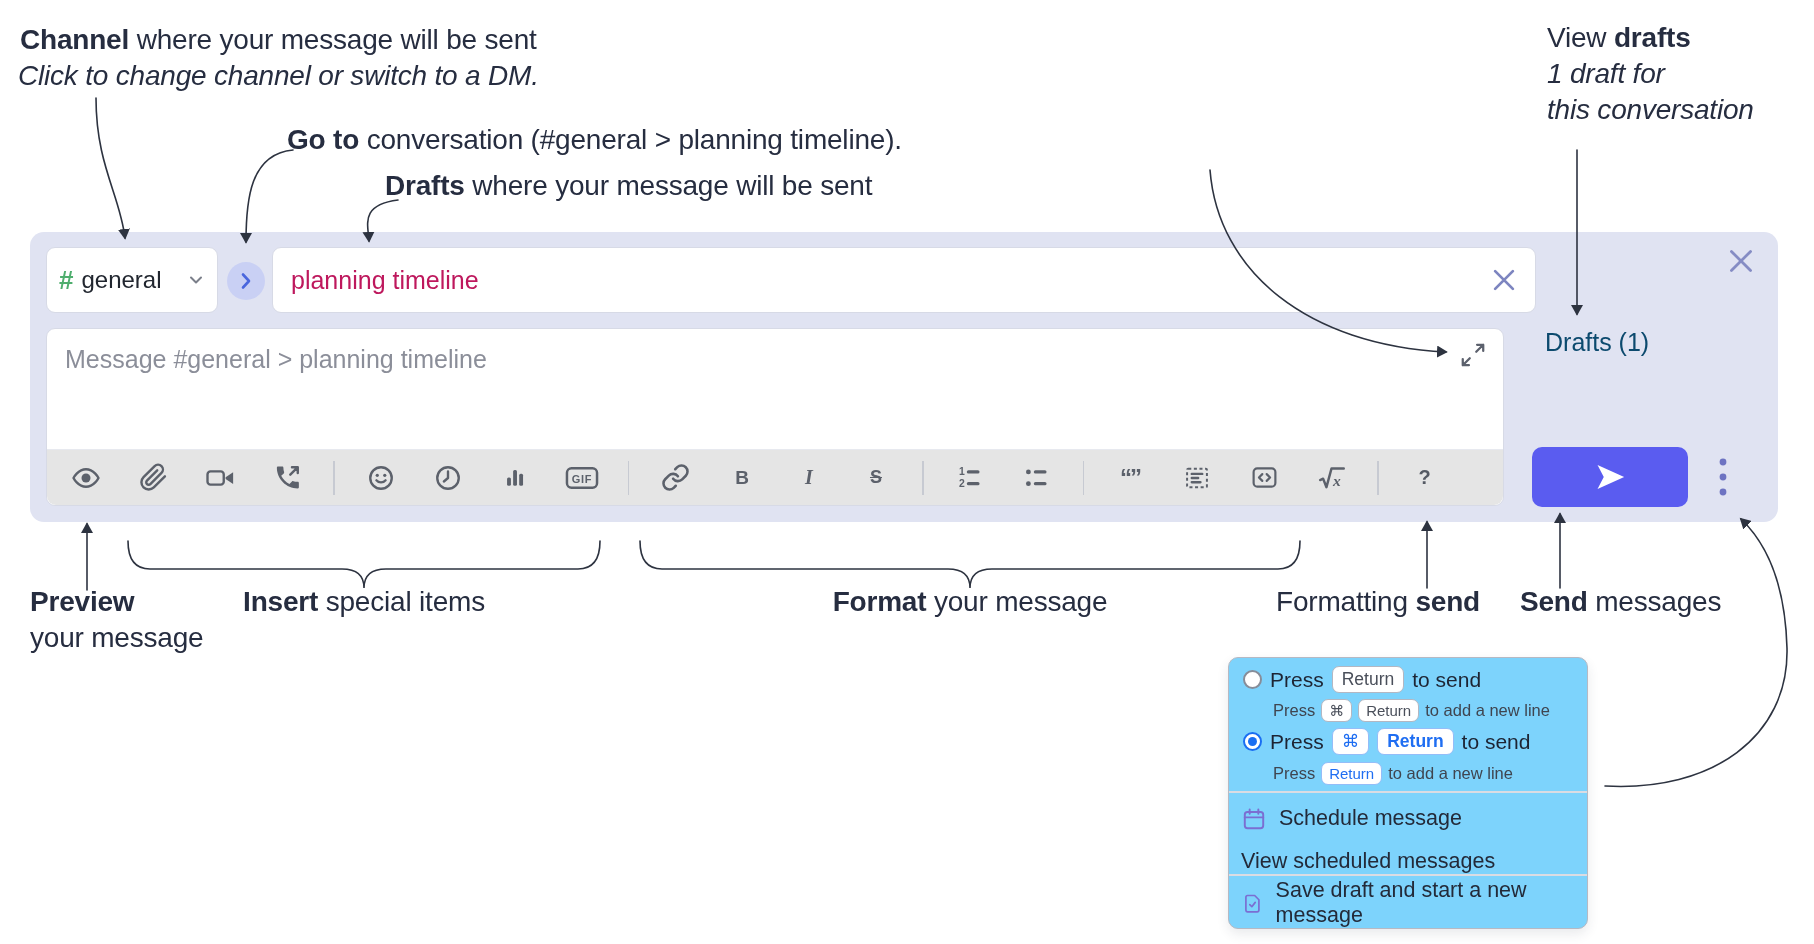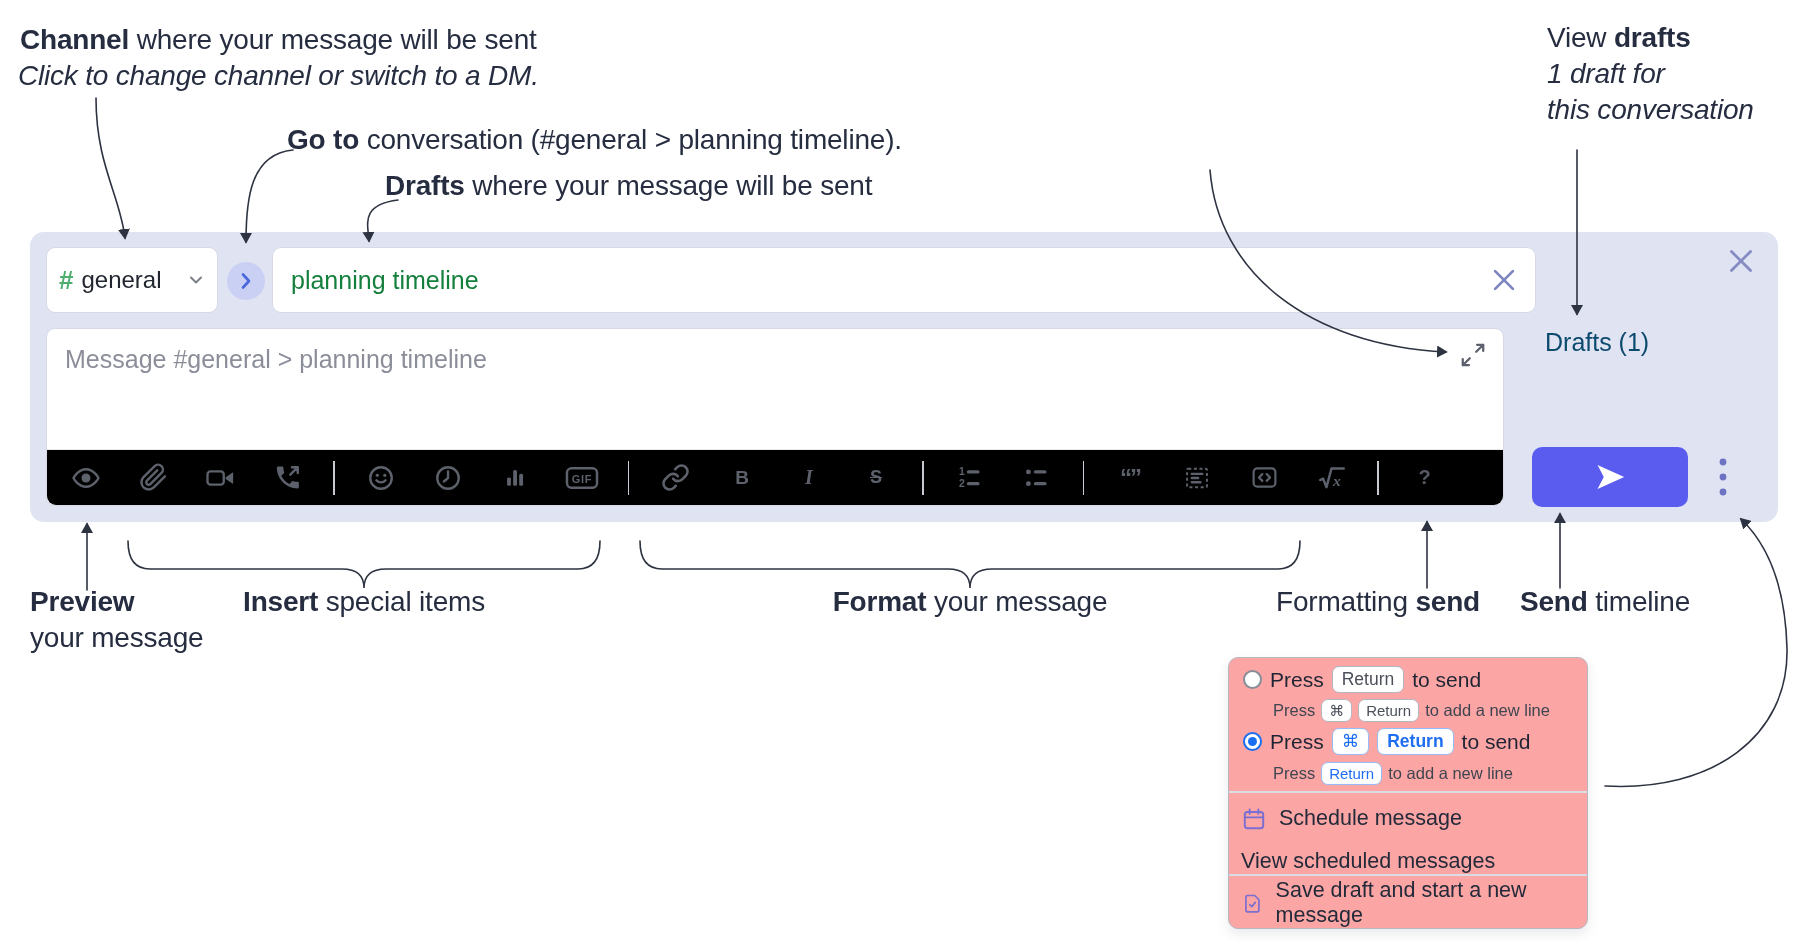--- a/index.html
+++ b/index.html
@@ -14,40 +14,40 @@
   .compose{position:absolute;left:30px;top:232px;width:1748px;height:290px;background:#e0e3f2;
            border-radius:14px;z-index:1;}
   .whitebox{background:#ffffff;border:1px solid #d7daе6;border:1px solid #d7dae6;border-radius:9px;box-sizing:border-box;}
   .chansel{position:absolute;left:16px;top:15px;width:172px;height:66px;display:flex;align-items:center;gap:8px;padding:0 12px;box-sizing:border-box;}
   .hash{color:#4fae6e;font-weight:700;font-size:26px;}
   .channame{font-size:24px;font-weight:500;color:#21262f;}
   .gocircle{position:absolute;left:227px;top:262px;width:38px;height:38px;border-radius:50%;
             background:#c9d0f4;display:flex;align-items:center;justify-content:center;}
   .topicbox{position:absolute;left:242px;top:15px;width:1264px;height:66px;display:flex;align-items:center;
             padding:0 18px;box-sizing:border-box;}
-  .topictext{font-size:25px;color:#15803d;flex:1;}
+  .topictext{font-size:25px;color:#be185d;flex:1;}
   .msgbox{position:absolute;left:16px;top:96px;width:1458px;height:178px;}
   .placeholder{position:absolute;left:18px;top:16px;font-size:25px;color:#8b8e99;}
   .expandic{position:absolute;right:16px;top:12px;width:28px;height:28px;}
-  .toolbar{position:absolute;left:0;bottom:0;width:100%;height:56px;background:#000000;border-top:1px solid #e7e9ef;
+  .toolbar{position:absolute;left:0;bottom:0;width:100%;height:56px;background:#e5e5e5;border-top:1px solid #e7e9ef;
            border-radius:0 0 9px 9px;display:flex;align-items:center;gap:25px;padding-left:18px;box-sizing:border-box;}
   .tbi{width:42px;height:44px;display:flex;align-items:center;justify-content:center;flex:0 0 auto;color:#5c616b;}
   .tbdiv{width:1.5px;height:34px;background:#c7cad2;flex:0 0 auto;}
   .glyphB{font-size:19px;font-weight:800;color:#5c616b;}
   .glyphI{font-family:"Liberation Serif","DejaVu Serif",serif;font-style:italic;font-weight:600;font-size:20px;color:#5c616b;}
   .glyphS{font-size:18px;font-weight:600;color:#5c616b;text-decoration:line-through;}
   .glyphQ{font-size:24px;font-weight:800;color:#5c616b;letter-spacing:-2px;}
   .glyphHelp{font-size:20px;font-weight:600;color:#555a64;}
   .closex{position:absolute;right:22px;top:14px;width:30px;height:30px;display:flex;align-items:center;justify-content:center;}
   .drafts{position:absolute;left:1515px;top:96px;font-size:25px;font-weight:500;color:#0c4a6e;}
   .sendbtn{position:absolute;left:1502px;top:215px;width:156px;height:60px;background:#5a5cf0;border-radius:10px;
            display:flex;align-items:center;justify-content:center;}
   .dots{position:absolute;left:1683px;top:222px;width:20px;height:46px;display:flex;align-items:center;justify-content:center;}
   
-  .panel{position:absolute;left:1228px;top:657px;width:360px;height:272px;background:#fca5a5;border:1.5px solid #b6b9c3;
+  .panel{position:absolute;left:1228px;top:657px;width:360px;height:272px;background:#7dd3fc;border:1.5px solid #b6b9c3;
          border-radius:10px;box-sizing:border-box;box-shadow:0 5px 12px rgba(40,45,70,.10);z-index:3;}
   .mrow{position:absolute;display:flex;align-items:center;gap:8px;white-space:nowrap;}
   .mtext{font-size:21px;color:#1d2433;}
   .stext{font-size:16.5px;color:#3f4550;}
   .key{border:1.5px solid #b3b7c2;border-radius:7px;padding:0 9px;height:27px;display:inline-flex;align-items:center;
        font-size:17.5px;color:#4a4f5a;background:#fff;box-sizing:border-box;}
   .key.sm{height:23px;font-size:15px;padding:0 7px;}
   .key.blue{border-color:#94bdf8;color:#1f6ef2;}
   .key.bold{font-weight:700;}
   .radio{width:19px;height:19px;border-radius:50%;border:2px solid #878d99;background:#fff;box-sizing:border-box;flex:0 0 auto;}
@@ -275,21 +275,21 @@
     <div class="b">Preview</div>
     <div>your message</div>
   </div>
 
   <div class="abs ann" style="left:364px;top:584px;transform:translateX(-50%);"><span class="b">Insert</span><span> special items</span></div>
 
   <div class="abs ann" style="left:970px;top:584px;transform:translateX(-50%);"><span class="b">Format</span><span> your message</span></div>
 
   <div class="abs ann" style="left:1480px;top:584px;transform:translateX(-100%);"><span>Formatting </span><span class="b">send</span></div>
 
-  <div class="abs ann" style="left:1520px;top:584px;"><span class="b">Send</span><span> timeline</span></div>
+  <div class="abs ann" style="left:1520px;top:584px;"><span class="b">Send</span><span> messages</span></div>
 
 
   <div class="panel">
     <div class="mrow" style="left:14px;top:8px;">
       <span class="radio"></span>
       <span class="mtext">Press</span>
       <span class="key">Return</span>
       <span class="mtext">to send</span>
     </div>
     <div class="mrow" style="left:44px;top:41px;gap:6px;">

